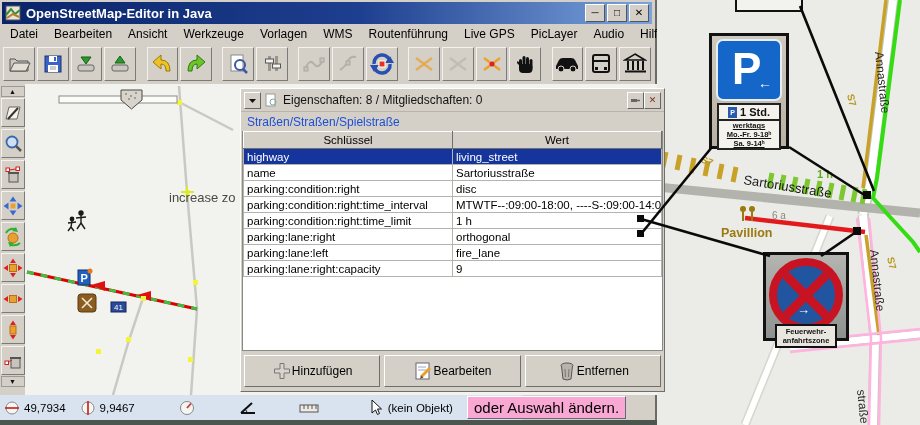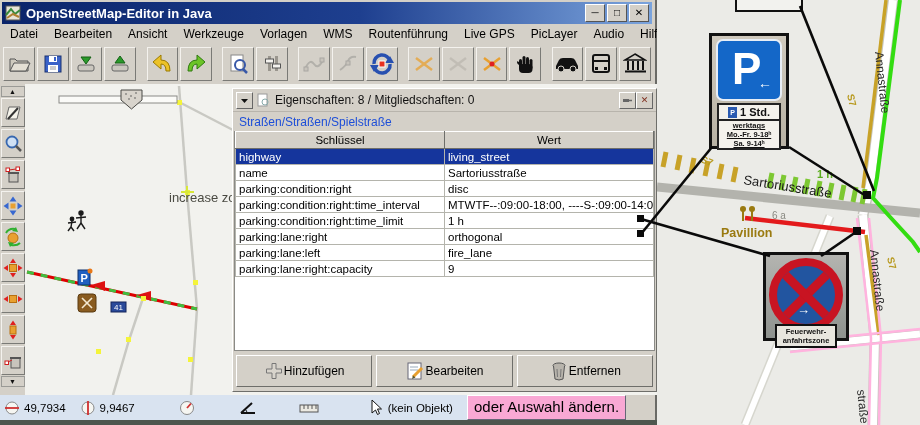--- a/index.html
+++ b/index.html
@@ -11,33 +11,33 @@
   .menubar{position:absolute;left:2px;top:24px;right:3px;height:19px;background:#d4d0c8;display:flex;align-items:center;font-size:12px;color:#000;}
   .menubar span{padding:2px 8px;white-space:nowrap;}
   .toolbar{position:absolute;left:2px;top:43px;right:3px;height:41px;display:flex;align-items:center;}
   .tbtn{width:32px;height:32px;background:#d4d0c8;border:1px solid;border-color:#f4f2ee #7a7a76 #7a7a76 #f4f2ee;margin:0 1px;display:flex;align-items:center;justify-content:center;}
   .tgap{width:9px;}
   .toolcol{position:absolute;left:1px;top:86px;width:23px;display:flex;flex-direction:column;align-items:center;}
   .sbtn{width:22px;height:27px;background:#d4d0c8;border:1px solid;border-color:#f4f2ee #7a7a76 #7a7a76 #f4f2ee;margin:1px 0;display:flex;align-items:center;justify-content:center;}
   .scrollarw{width:22px;height:9px;background:#d4d0c8;border:1px solid #9a9a96;display:flex;align-items:center;justify-content:center;font-size:7px;color:#111;line-height:1;}
   #mapcanvas{position:absolute;left:25px;top:84px;width:632px;height:311px;background:#f2f2ee;overflow:hidden;z-index:1;}
   #maphint{position:absolute;left:144px;top:106px;font-size:13px;color:#4a4a42;white-space:nowrap;}
-  #propspanel{position:absolute;left:232px;top:88px;width:425px;height:304px;background:#d4d0c8;border:1px solid;border-color:#fff #6e6e6a #6e6e6a #fff;box-sizing:border-box;z-index:2;display:flex;flex-direction:column;}
+  #propspanel{position:absolute;left:240px;top:88px;width:425px;height:304px;background:#d4d0c8;border:1px solid;border-color:#fff #6e6e6a #6e6e6a #fff;box-sizing:border-box;z-index:2;display:flex;flex-direction:column;}
   .phead{height:20px;display:flex;align-items:center;padding:1px 3px;font-size:12px;color:#111;}
   .phead .ptitle{margin-left:5px;flex:1;white-space:nowrap;}
   .smallbtn{width:15px;height:15px;background:#d4d0c8;border:1px solid;border-color:#fff #666 #666 #fff;display:flex;align-items:center;justify-content:center;}
   .preset{height:19px;border-top:1px solid #b8b4ac;display:flex;align-items:center;padding:0 6px;font-size:12px;color:#1d4ed8;background:#d4d0c8;}
   table.kv{border-collapse:collapse;width:100%;table-layout:fixed;font-size:11.5px;}
   table.kv th{background:#d4d0c8;border:1px solid;border-color:#fff #6e6e6a #6e6e6a #fff;font-weight:normal;height:16px;text-align:center;padding:0;}
   table.kv td{background:#fff;border:1px solid #b4b4ac;height:15px;padding:0 3px;white-space:nowrap;overflow:hidden;color:#000;}
   tr.sel td{background:#15359c;color:#fff;}
   .tablewrap{flex:1;background:#fff;border:1px solid #8a8a86;border-top:none;margin:0 1px;overflow:hidden;}
   .btnrow{height:36px;display:flex;align-items:center;padding:2px 1px;}
   .pbtn{flex:1;height:30px;margin:0 2px;background:#d4d0c8;border:1px solid;border-color:#fff #6e6e6a #6e6e6a #fff;display:flex;align-items:center;justify-content:center;font-size:12px;color:#000;gap:0;}
-  #statusbar{position:absolute;left:0;top:395px;width:522px;height:25px;background:#d9e3f0;display:flex;font-size:11.5px;color:#000;padding:0 4px;box-sizing:border-box;z-index:3;}
+  #statusbar{position:absolute;left:0;top:395px;width:522px;height:25px;background:#d9e3f0;display:flex;align-items:center;font-size:11.5px;color:#000;padding:0 4px;box-sizing:border-box;z-index:3;}
   .stitem{display:flex;align-items:center;gap:4px;margin-right:14px;white-space:nowrap;}
   #changebtn{margin-left:auto;background:#f9a8d4;border:1px solid;border-color:#fff #667 #667 #fff;padding:2px 6px;font-size:15px;white-space:nowrap;}
   #bottomstrip{position:absolute;left:0;top:420px;width:657px;height:5px;background:#4d564e;z-index:3;}
   #rightmap{position:absolute;left:657px;top:0;width:263px;height:425px;background:#ebebe7;overflow:hidden;}
   #topsign{position:absolute;left:78px;top:-6px;width:64px;height:14px;background:#f2f2ee;border:2px solid #111;}
   #psign{position:absolute;left:52px;top:33px;width:80px;height:116px;background:linear-gradient(180deg,#cfc9bd,#b8b2a4);border:3px solid #111;box-sizing:border-box;z-index:4;}
   .pblue{margin:3px 4px 0 4px;height:62px;background:#1467c8;border-radius:7px;border:2px solid #e8eef6;box-sizing:border-box;position:relative;color:#fff;}
   .pblue .pP{font-size:44px;font-weight:bold;line-height:56px;margin-left:14px;}
   .pblue .parw{position:absolute;right:8px;bottom:8px;font-size:14px;font-weight:bold;}
   .pplate{margin:2px 5px 0 5px;background:#f4f2ec;border:2px solid #222;box-sizing:border-box;color:#111;text-align:center;}

